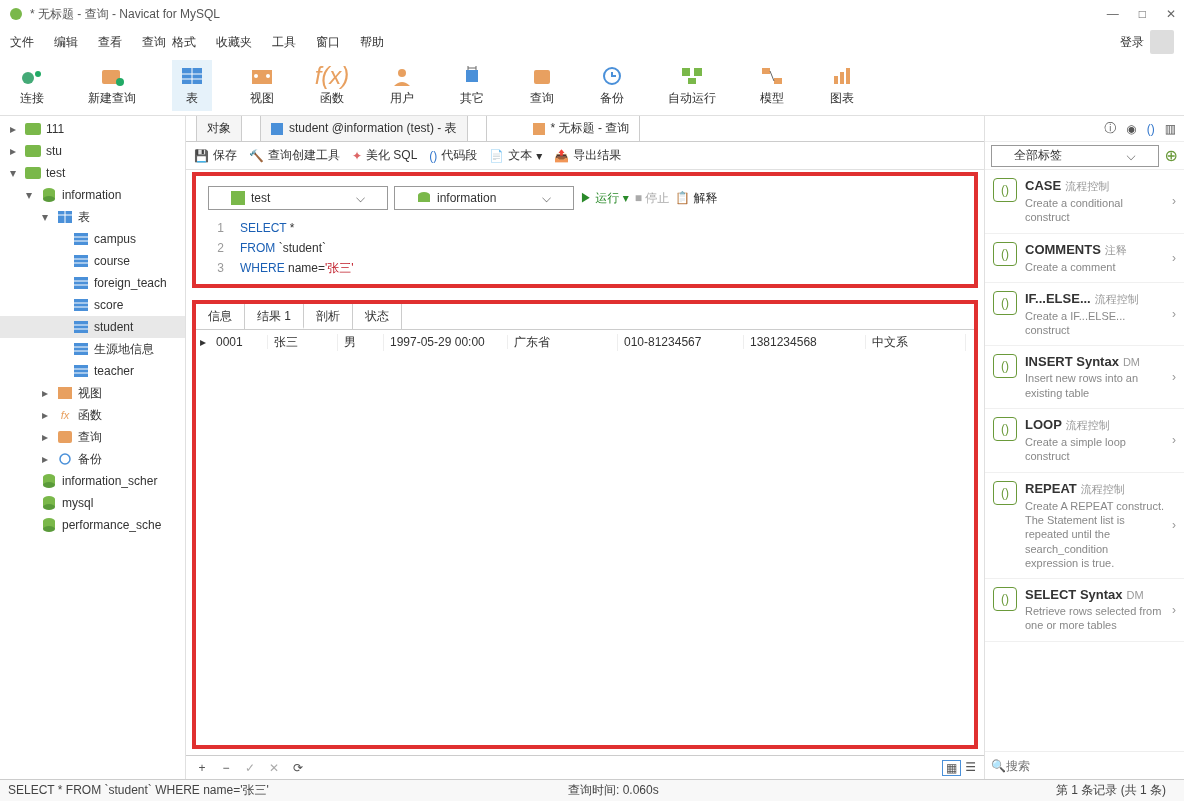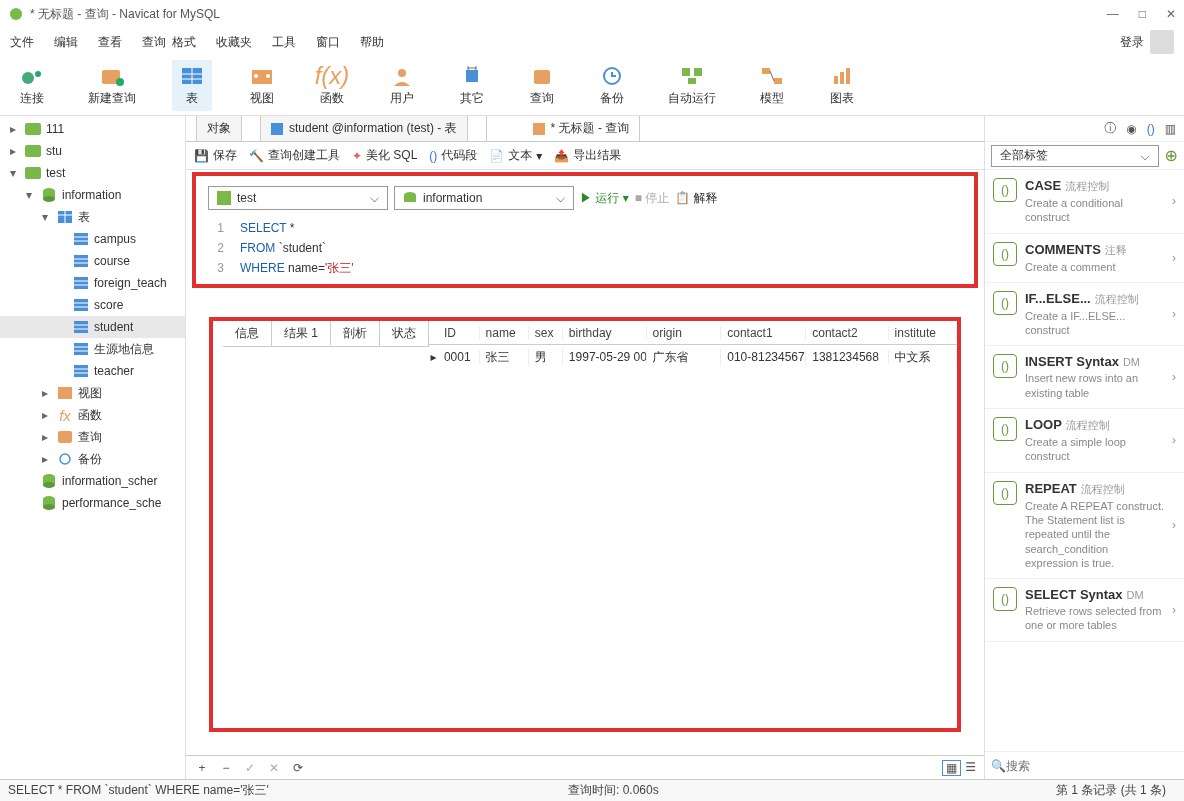--- a/index.html
+++ b/index.html
@@ -26,29 +26,29 @@
 .caret { width: 10px; display:inline-block; color:#666; }
 .node-icon { width: 18px; height: 14px; display:inline-flex; align-items:center; justify-content:center; }
 .content { flex: 1; display: flex; flex-direction: column; overflow: hidden; position:relative; }
 .tabs { height: 26px; display: flex; align-items: flex-end; border-bottom: 1px solid #ccc; padding-left: 10px; gap: 18px; }
 .tab { padding: 4px 10px; border: 1px solid #ccc; border-bottom: none; background: #f5f5f5; display:flex; align-items:center; gap:6px; }
 .tab.active { background: #fff; padding-left: 46px; }
 .subtoolbar { height: 28px; display: flex; align-items: center; gap: 12px; padding: 0 8px; border-bottom: 1px solid #e0e0e0; }
 .subtoolbar .item { display:flex; align-items:center; gap:4px; cursor:default; }
 .query-controls { display:flex; align-items:center; gap:6px; padding:6px 8px; }
 .query-box { border: 4px solid #e03030; padding: 4px; margin: 2px 6px 6px 6px; }
-.combo { height: 24px; border: 1px solid #999; display:flex; align-items:center; padding:0 8px; gap:6px; background:#fff; }
+.combo { height: 24px; border: 1px solid #999; display:flex; align-items:center; padding:0 22px; gap:6px; background:#fff; }
 .combo .chev { margin-left:auto; color:#555; }
 .sql-editor { background:#fff; padding: 2px 6px; font-family: Consolas, monospace; font-size: 14px; line-height: 20px; }
 .sql-line { display:flex; gap:16px; }
 .lineno { width: 18px; text-align:right; color:#999; }
 .kw { color: #1a5fb4; }
 .str { color: #c01c28; }
 .actions { display:flex; align-items:flex-start; gap:6px; }
-.results-area { flex:1; border: 4px solid #e03030; margin: 23px; display:flex; flex-direction:row; overflow:hidden;padding-left:10px; }
+.results-area { flex:1; border: 4px solid #e03030; margin: 6px; display:flex; flex-direction:column; overflow:hidden; }
 .result-tabs { height: 26px; display:flex; border-bottom:1px solid #ccc; }
 .result-tab { padding: 4px 12px; border-right:1px solid #ccc; cursor:default; }
 .result-tab.active { background:#fff; border-bottom:2px solid #fff; }
 .grid { flex:1; display:flex; flex-direction:column; overflow:hidden; }
 .grid-header, .grid-row { display:flex; height:24px; align-items:center; }
 .grid-header { border-bottom:1px solid #ccc; color:#444; }
 .cell { padding: 0 6px; border-right:1px solid #eee; overflow:hidden; white-space:nowrap; }
 .c-id{width:58px}.c-name{width:70px}.c-sex{width:46px}.c-bd{width:124px}.c-or{width:110px}.c-c1{width:126px}.c-c2{width:122px}.c-in{width:100px}
 .bottom-bar { height: 24px; display:flex; align-items:center; padding:0 8px; gap:8px; border-top:1px solid #ccc; color:#555; }
 .bottom-bar .btn { width:16px; text-align:center; }
@@ -365,21 +365,21 @@
             <svg width="14" height="12">
               <rect width="14" height="12" fill="#e8a060"></rect>
             </svg>
           </span>
           <span>视图</span>
         </div>
         <div class="tree-node">
           <span class="tree-indent" style="width:32px"></span>
           <span class="caret">▸</span>
           <span class="node-icon">
-            <span style="color:#e8a060;font-style:italic;font-size:15px">fx</span>
+            <span style="color:#e8a060;font-style:italic;font-size:11px">fx</span>
           </span>
           <span>函数</span>
         </div>
         <div class="tree-node">
           <span class="tree-indent" style="width:32px"></span>
           <span class="caret">▸</span>
           <span class="node-icon">
             <svg width="14" height="12">
               <rect width="14" height="12" fill="#e8a060" rx="2"></rect>
             </svg>
@@ -400,20 +400,32 @@
           <span class="tree-indent" style="width:16px"></span>
           <span class="caret"></span>
           <span class="node-icon">
             <svg width="14" height="14">
               <ellipse cx="7" cy="3" rx="6" ry="3" fill="#7ab84a"></ellipse>
               <rect x="1" y="3" width="12" height="8" fill="#7ab84a"></rect>
               <ellipse cx="7" cy="11" rx="6" ry="3" fill="#5a9a3a"></ellipse>
             </svg>
           </span>
           <span>information_scher</span>
+        </div>
+        <div class="tree-node">
+          <span class="tree-indent" style="width:16px"></span>
+          <span class="caret"></span>
+          <span class="node-icon">
+            <svg width="14" height="14">
+              <ellipse cx="7" cy="3" rx="6" ry="3" fill="#7ab84a"></ellipse>
+              <rect x="1" y="3" width="12" height="8" fill="#7ab84a"></rect>
+              <ellipse cx="7" cy="11" rx="6" ry="3" fill="#5a9a3a"></ellipse>
+            </svg>
+          </span>
+          <span>mysql</span>
         </div>
         <div class="tree-node">
           <span class="tree-indent" style="width:16px"></span>
           <span class="caret"></span>
           <span class="node-icon">
             <svg width="14" height="14">
               <ellipse cx="7" cy="3" rx="6" ry="3" fill="#7ab84a"></ellipse>
               <rect x="1" y="3" width="12" height="8" fill="#7ab84a"></rect>
               <ellipse cx="7" cy="11" rx="6" ry="3" fill="#5a9a3a"></ellipse>
             </svg>
@@ -498,31 +510,20 @@
     </div>
 
     <div class="results-area">
       <div class="result-tabs">
         <div class="result-tab">信息</div>
         <div class="result-tab active">结果 1</div>
         <div class="result-tab">剖析</div>
         <div class="result-tab">状态</div>
       </div>
       <div class="grid">
-        <div class="grid-header">
-          <span style="width:14px"></span>
-          <span class="cell c-id">ID</span>
-          <span class="cell c-name">name</span>
-          <span class="cell c-sex">sex</span>
-          <span class="cell c-bd">birthday</span>
-          <span class="cell c-or">origin</span>
-          <span class="cell c-c1">contact1</span>
-          <span class="cell c-c2">contact2</span>
-          <span class="cell c-in">institute</span>
-        </div>
         <div class="grid-row">
           <span style="width:14px;text-align:center">▸</span>
           <span class="cell c-id">0001</span>
           <span class="cell c-name">张三</span>
           <span class="cell c-sex">男</span>
           <span class="cell c-bd">1997-05-29 00:00</span>
           <span class="cell c-or">广东省</span>
           <span class="cell c-c1">010-81234567</span>
           <span class="cell c-c2">1381234568</span>
           <span class="cell c-in">中文系</span>

